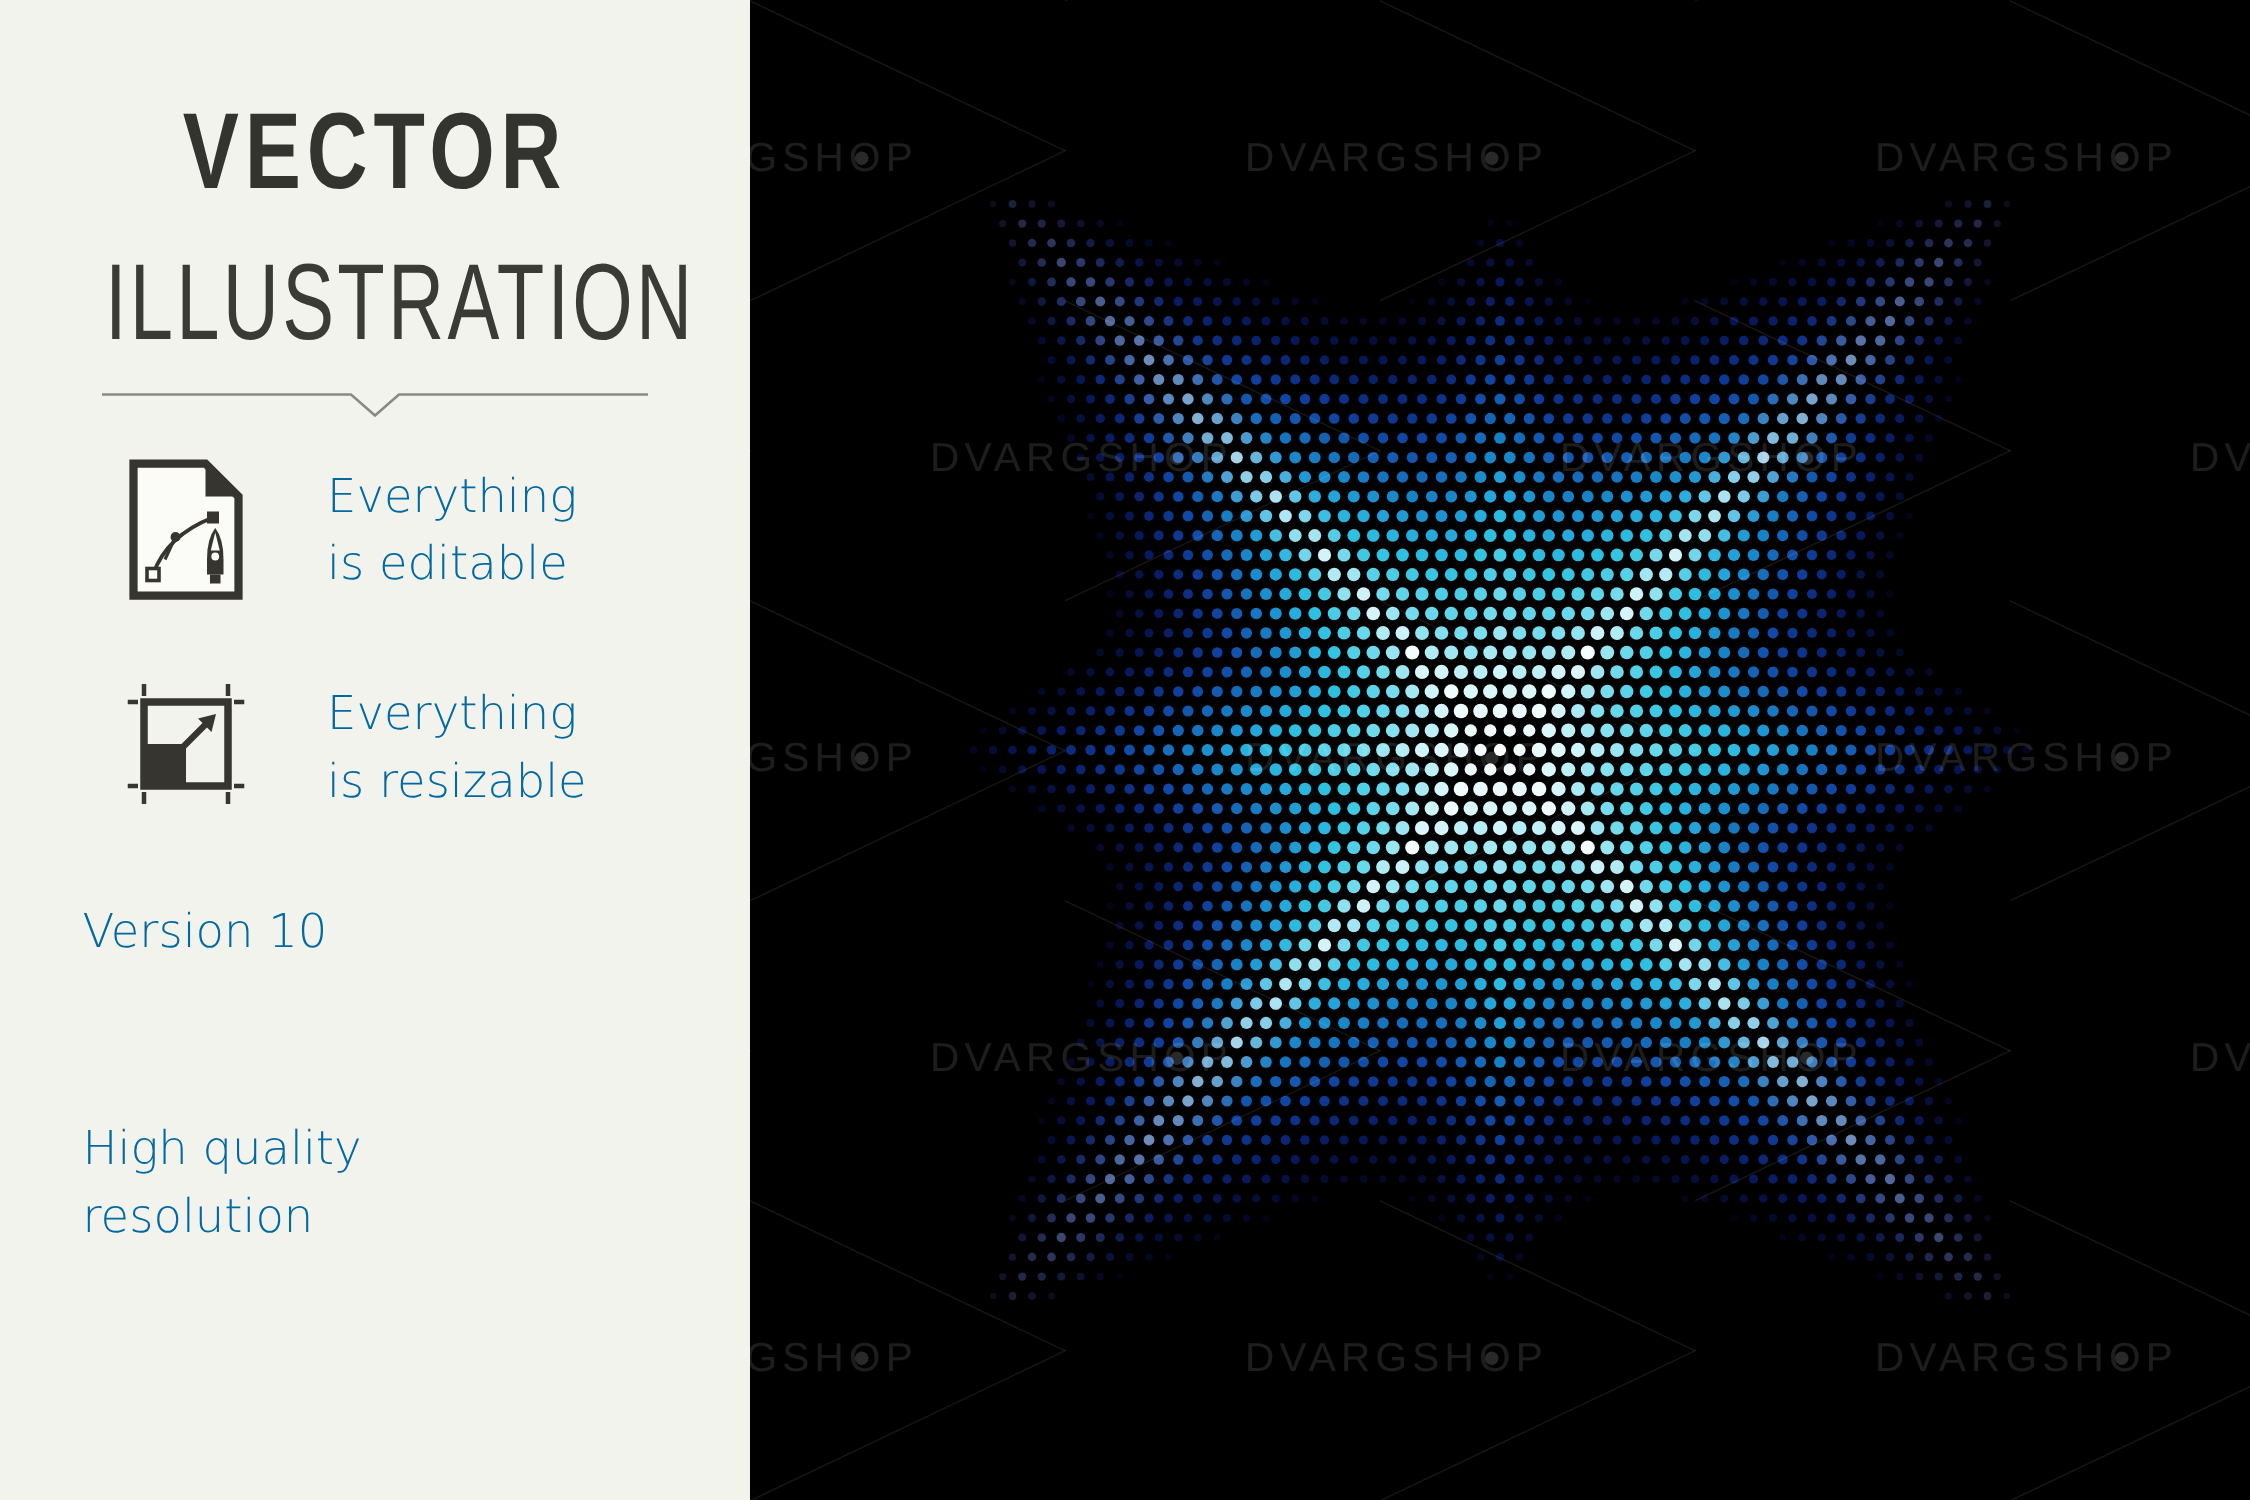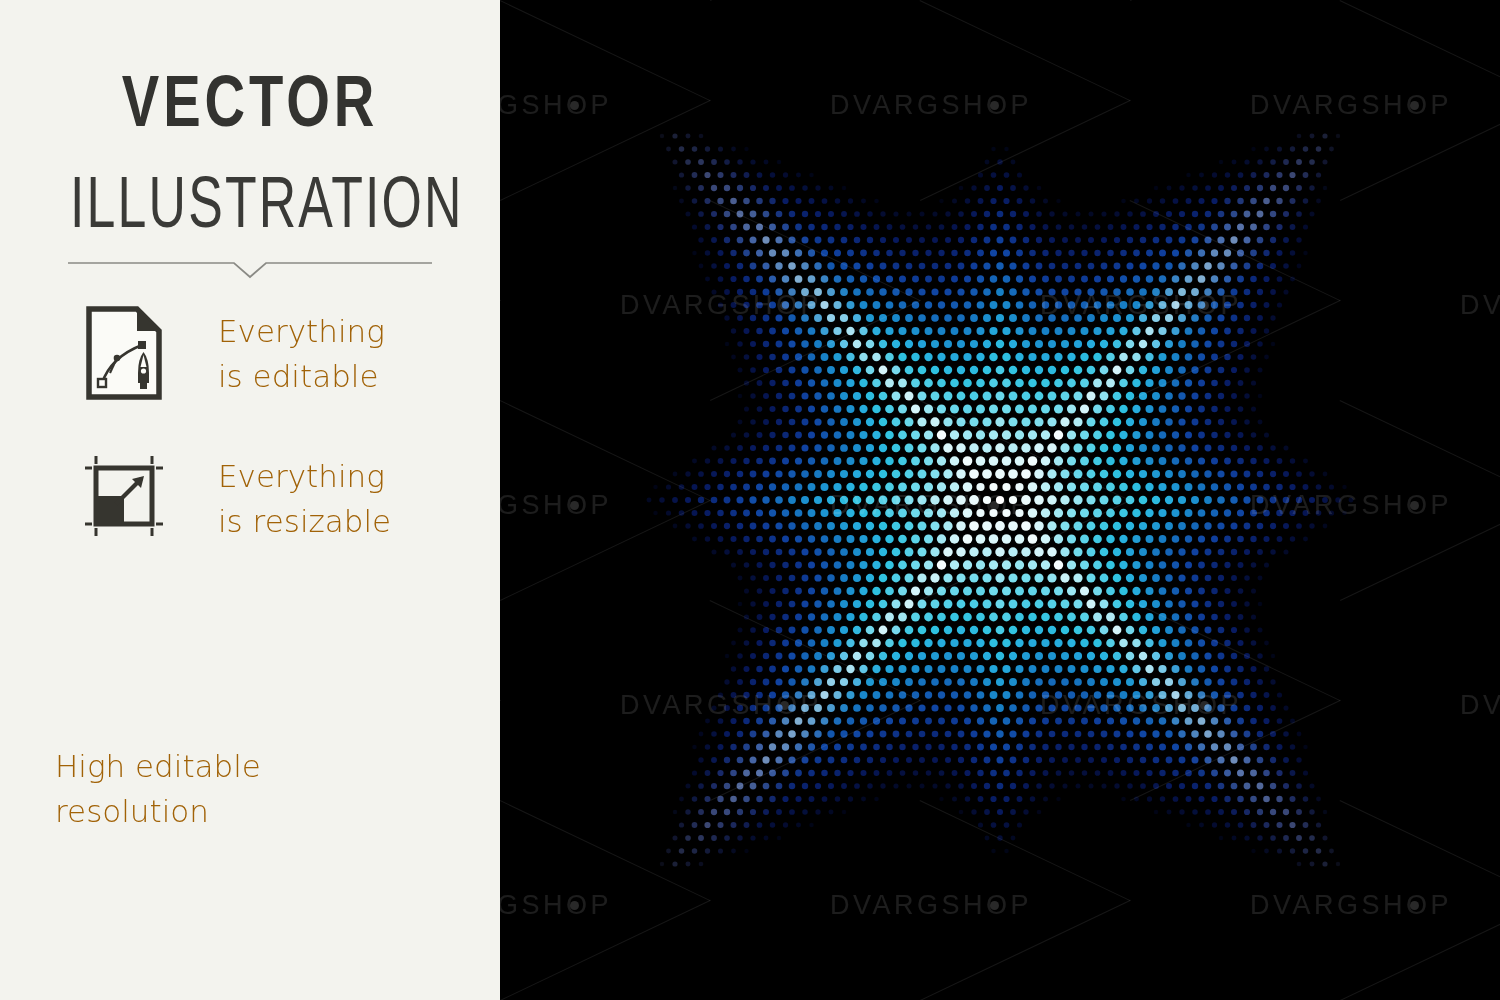--- a/index.html
+++ b/index.html
@@ -59,21 +59,21 @@
     flex:0 0 78px;
     position:relative;
   }
   .feature-icon svg { display:block; width:100%; height:100%; }
   .feature-label {
     margin-left:55px;
     font-family:"DejaVu Sans","Liberation Sans", sans-serif;
     font-weight:300;
     font-size:31px;
     line-height:45px;
-    color:#a16207;
+    color:#0369a1;
     letter-spacing:0px;
     padding-top:4px;
     white-space:pre-line;
   }
 
   
   #art-panel {
     position:relative;
     width:1000px; height:1000px;
     flex:0 0 1000px;
@@ -167,24 +167,25 @@
             </g>
             <line x1="31" y1="54" x2="56" y2="29" stroke="#36352f" stroke-width="4.2"></line>
             <path d="M59 26 L47 29 L56 38 Z" fill="#36352f"></path>
           </svg>
         </div>
         <div class="feature-label">Everything
 is resizable</div>
       </div>
 
       <div class="feature-row">
+        <div class="feature-label">Version 10</div>
       </div>
 
       <div class="feature-row">
-        <div class="feature-label">High editable
+        <div class="feature-label">High quality
 resolution</div>
       </div>
 
     </div>
   </div>
 
   <div id="art-panel">
     <svg id="art-svg" viewBox="0 0 1000 1000">
         <circle cx="162.0" cy="136.0" r="2.21" fill="rgb(63,77,147)" fill-opacity="0.169"></circle>
         <circle cx="175.0" cy="136.0" r="2.59" fill="rgb(81,96,167)" fill-opacity="0.330"></circle>

